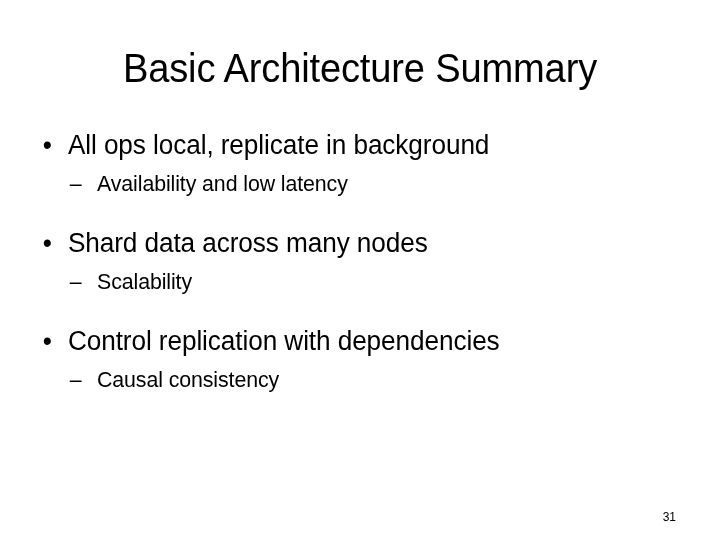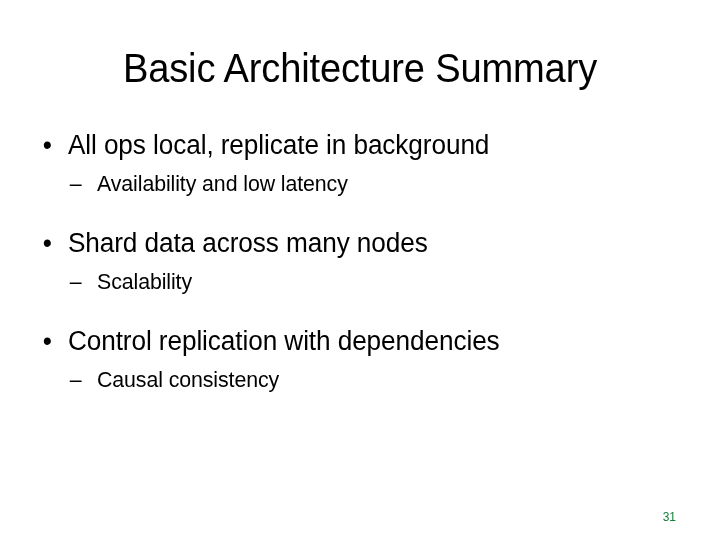--- a/index.html
+++ b/index.html
@@ -82,21 +82,21 @@
     top: 0;
     font-size: 22px;
     line-height: 28px;
   }
   .page-number {
     position: absolute;
     right: 44px;
     bottom: 16px;
     font-size: 12px;
     line-height: 14px;
-    color: #15803d;
+    color: #000000;
     text-align: right;
   }
 </style>
 </head>
 <body>
 
 <div class="slide">
 
   <div class="slide-title">Basic Architecture Summary</div>
 

